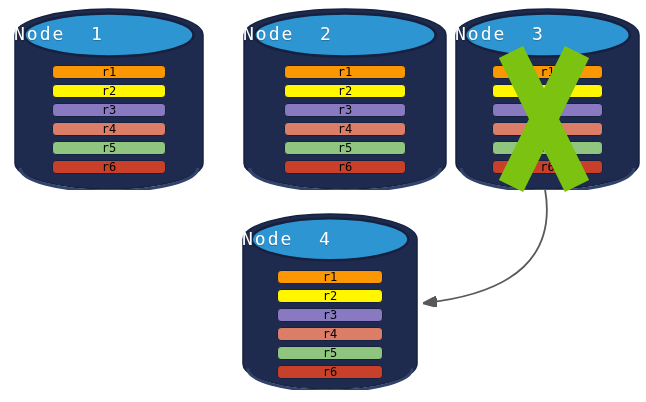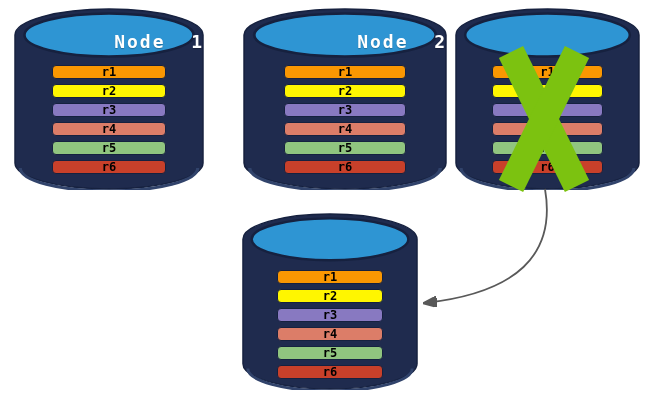--- a/index.html
+++ b/index.html
@@ -13,35 +13,35 @@
   .node{position:absolute;}
   .node-1{left:14px;top:8px;width:190px;height:182px;}
   .node-2{left:243px;top:8px;width:204px;height:182px;}
   .node-3{left:455px;top:8px;width:185px;height:182px;}
   .node-4{left:242px;top:213px;width:176px;height:177px;}
   .cyl{position:absolute;left:0;top:0;width:100%;height:100%;}
   .cyl .body{fill:var(--c-cylinder-body);stroke:var(--c-cylinder-outline);stroke-width:1.5;}
   .cyl .top{fill:var(--c-cylinder-top);stroke:var(--c-cylinder-outline);stroke-width:2.5;}
   .cyl .rim{fill:none;stroke:#31436b;stroke-width:3;}
   .node-title{
-    position:absolute;left:0;right:0;top:23px;
-    text-align:right;
-    font-weight:bold;font-size:18px;letter-spacing:2px;
+    position:absolute;left:0;right:0;top:15px;
+    text-align:left;
+    font-weight:normal;font-size:18px;letter-spacing:2px;
     color:var(--c-title-text);
     white-space:pre;
     text-shadow:0 1px 1px rgba(0,0,0,0.25);
   }
   .bars{position:absolute;left:20%;width:60%;top:57px;}
   .bar{
     box-sizing:border-box;
     height:14px;margin-bottom:5px;
     border:1px solid var(--c-cylinder-outline);
     border-radius:4px;
     display:flex;align-items:center;justify-content:center;
-    font-weight:bold;font-size:12px;line-height:1;
+    font-weight:normal;font-size:12px;line-height:1;
     color:var(--c-replica-label-text);
   }
   .fail-cross{position:absolute;left:492px;top:45px;width:104px;height:148px;}
   .fail-cross line{stroke:var(--c-failure-cross);stroke-width:27;stroke-linecap:butt;}
   .arrow-layer{position:absolute;left:415px;top:180px;width:165px;height:138px;}
   .arrow-layer path{fill:none;stroke:var(--c-arrow);stroke-width:1.8;}
 </style>
 </head>
 <body>
 
@@ -104,20 +104,21 @@
         </div>
       </div>
   </div>
 
   <div class="node node-3">
     <svg class="cyl" viewBox="0 0 182 182" preserveAspectRatio="none">
       <path class="body" d="M1,27 A90,26 0 0 1 181,27 L181,155 A90,26 0 0 1 1,155 Z"></path>
       <path class="rim" d="M6,160 A85,23 0 0 0 176,160"></path>
       <ellipse class="top" cx="91" cy="27" rx="81" ry="21.5"></ellipse>
     </svg>
+    <div class="node-title">Node  3</div>
     <div class="bars">
         <div class="bar" style="background: rgb(250, 151, 2);">
           <span>r1</span>
         </div>
         <div class="bar" style="background: rgb(255, 246, 0);">
           <span>r2</span>
         </div>
         <div class="bar" style="background: rgb(136, 121, 193);">
           <span>r3</span>
         </div>
@@ -132,20 +133,21 @@
         </div>
       </div>
   </div>
 
   <div class="node node-4">
     <svg class="cyl" viewBox="0 0 182 182" preserveAspectRatio="none">
       <path class="body" d="M1,27 A90,26 0 0 1 181,27 L181,155 A90,26 0 0 1 1,155 Z"></path>
       <path class="rim" d="M6,160 A85,23 0 0 0 176,160"></path>
       <ellipse class="top" cx="91" cy="27" rx="81" ry="21.5"></ellipse>
     </svg>
+    <div class="node-title">Node  4</div>
     <div class="bars">
         <div class="bar" style="background: rgb(250, 151, 2);">
           <span>r1</span>
         </div>
         <div class="bar" style="background: rgb(255, 246, 0);">
           <span>r2</span>
         </div>
         <div class="bar" style="background: rgb(136, 121, 193);">
           <span>r3</span>
         </div>

